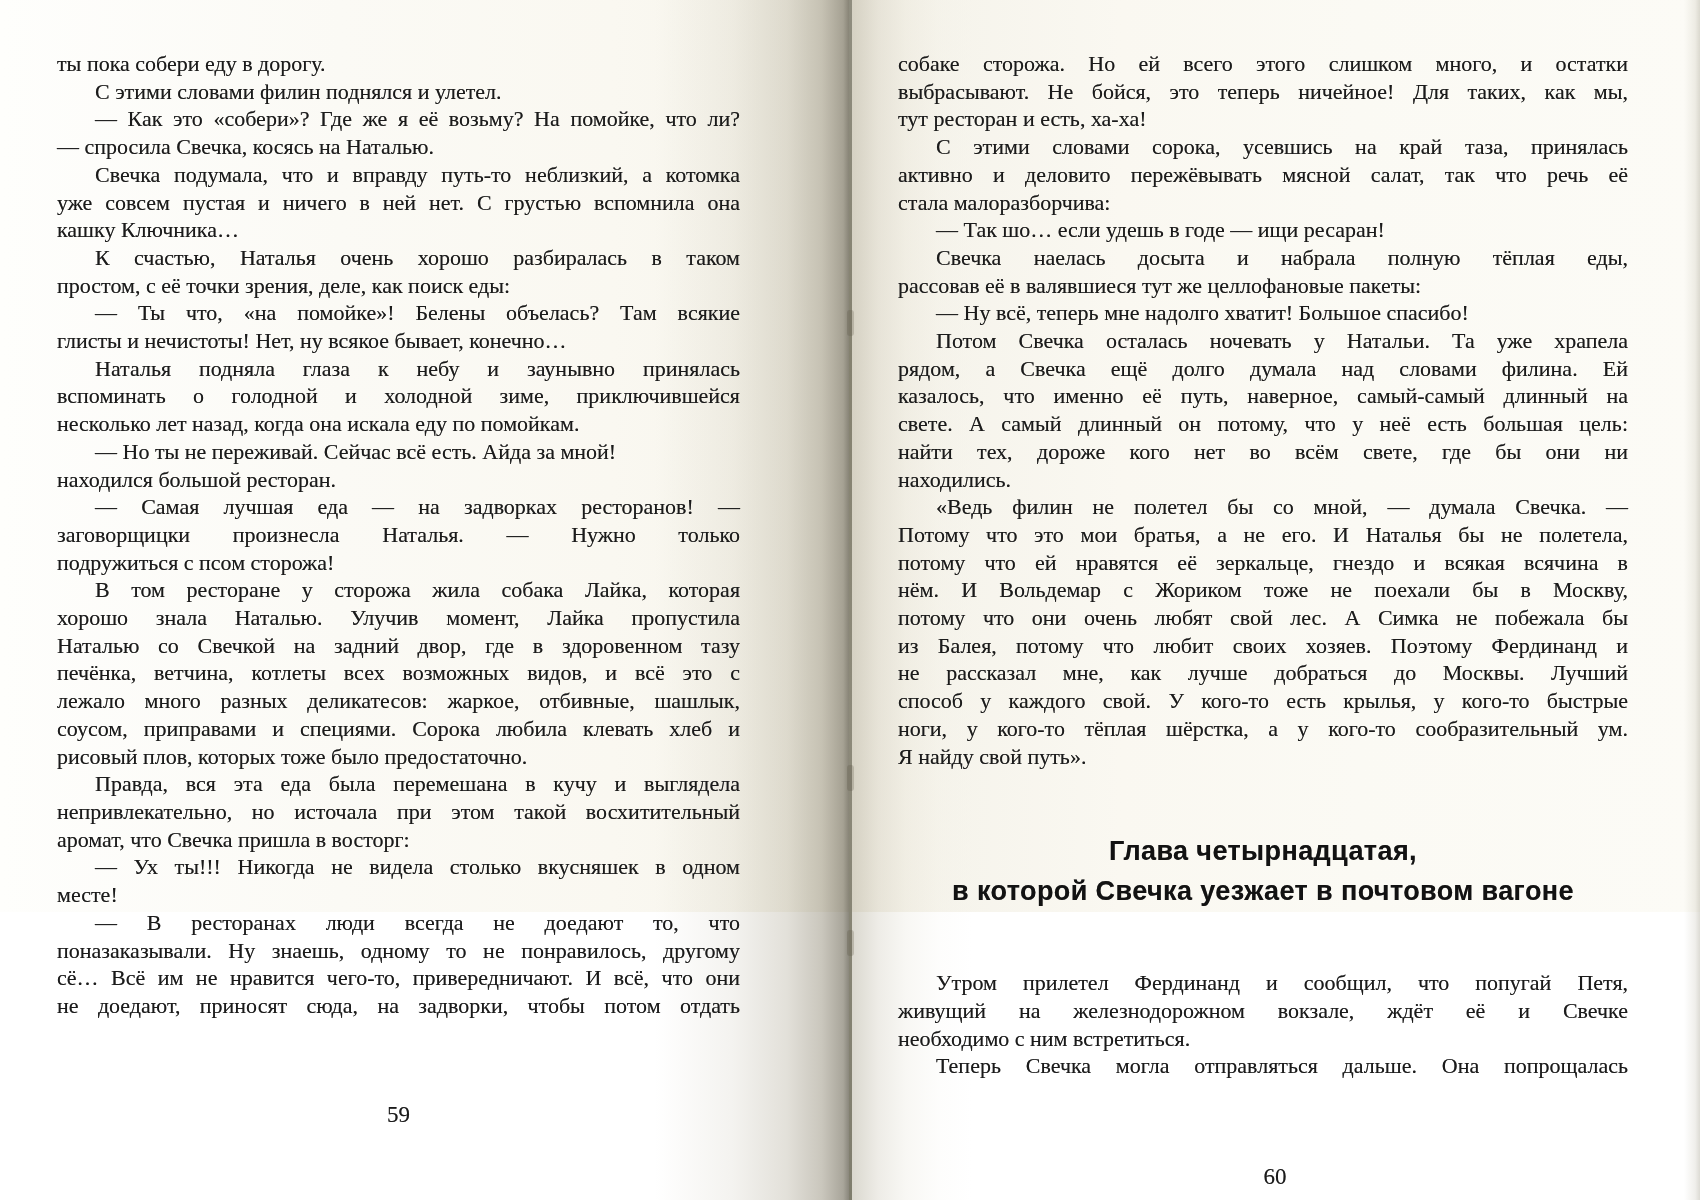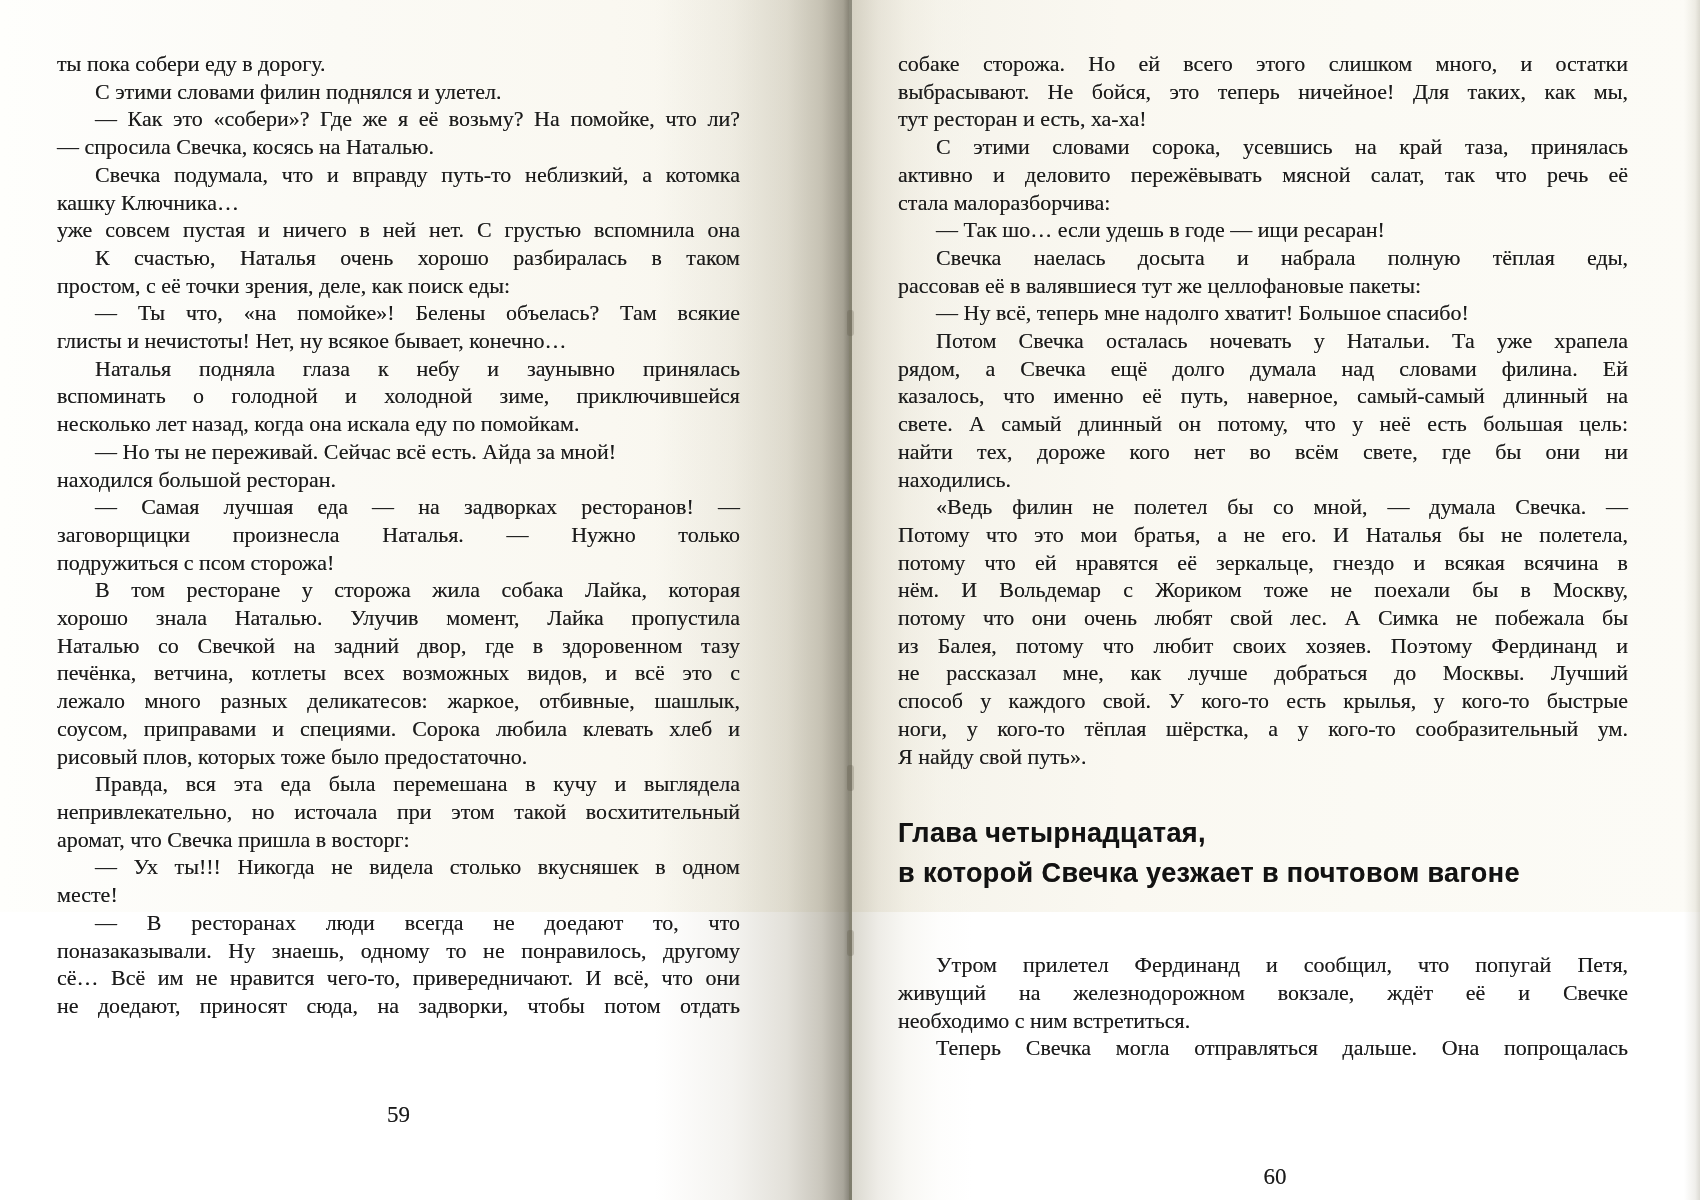--- a/index.html
+++ b/index.html
@@ -73,22 +73,23 @@
   .line {
     text-align: left;
     white-space: normal;
   }
   .line.j {
     text-align: justify;
     text-align-last: justify;
   }
   .line.ind { text-indent: 38px; }
   .chapter-heading {
-    margin-top: 43px;
+    margin-top: 61px;
     margin-bottom: 58px;
+    text-align: center;
     font-family: "Liberation Sans", sans-serif;
     font-weight: 700;
     font-size: 27px;
     line-height: 40px;
     letter-spacing: 0.4px;
     color: #121212;
     text-shadow: 0 0 0.6px rgba(0,0,0,0.5);
   }
   .page-number {
     position: absolute;
@@ -111,22 +112,22 @@
   <div class="fold-mark" style="top: 930px;"></div>
   <div class="gutter-right"></div>
   <div class="right-edge"></div>
 
   <div id="left-column" class="text-column left">
       <div class="line">ты пока собери еду в дорогу.</div>
       <div class="line ind">С этими словами филин поднялся и улетел.</div>
       <div class="line ind j">— Как это «собери»? Где же я её возьму? На помойке, что ли?</div>
       <div class="line">— спросила Свечка, косясь на Наталью.</div>
       <div class="line ind j">Свечка подумала, что и вправду путь-то неблизкий, а котомка</div>
+      <div class="line j">уже совсем пустая и ничего в ней нет. С грустью вспомнила она</div>
       <div class="line">кашку Ключника…</div>
-      <div class="line j">уже совсем пустая и ничего в ней нет. С грустью вспомнила она</div>
       <div class="line ind j">К счастью, Наталья очень хорошо разбиралась в таком</div>
       <div class="line">простом, с её точки зрения, деле, как поиск еды:</div>
       <div class="line ind j">— Ты что, «на помойке»! Белены объелась? Там всякие</div>
       <div class="line">глисты и нечистоты! Нет, ну всякое бывает, конечно…</div>
       <div class="line ind j">Наталья подняла глаза к небу и заунывно принялась</div>
       <div class="line j">вспоминать о голодной и холодной зиме, приключившейся</div>
       <div class="line">несколько лет назад, когда она искала еду по помойкам.</div>
       <div class="line ind">— Но ты не переживай. Сейчас всё есть. Айда за мной!</div>
       <div class="line">находился большой ресторан.</div>
       <div class="line ind j">— Самая лучшая еда — на задворках ресторанов! —</div>

